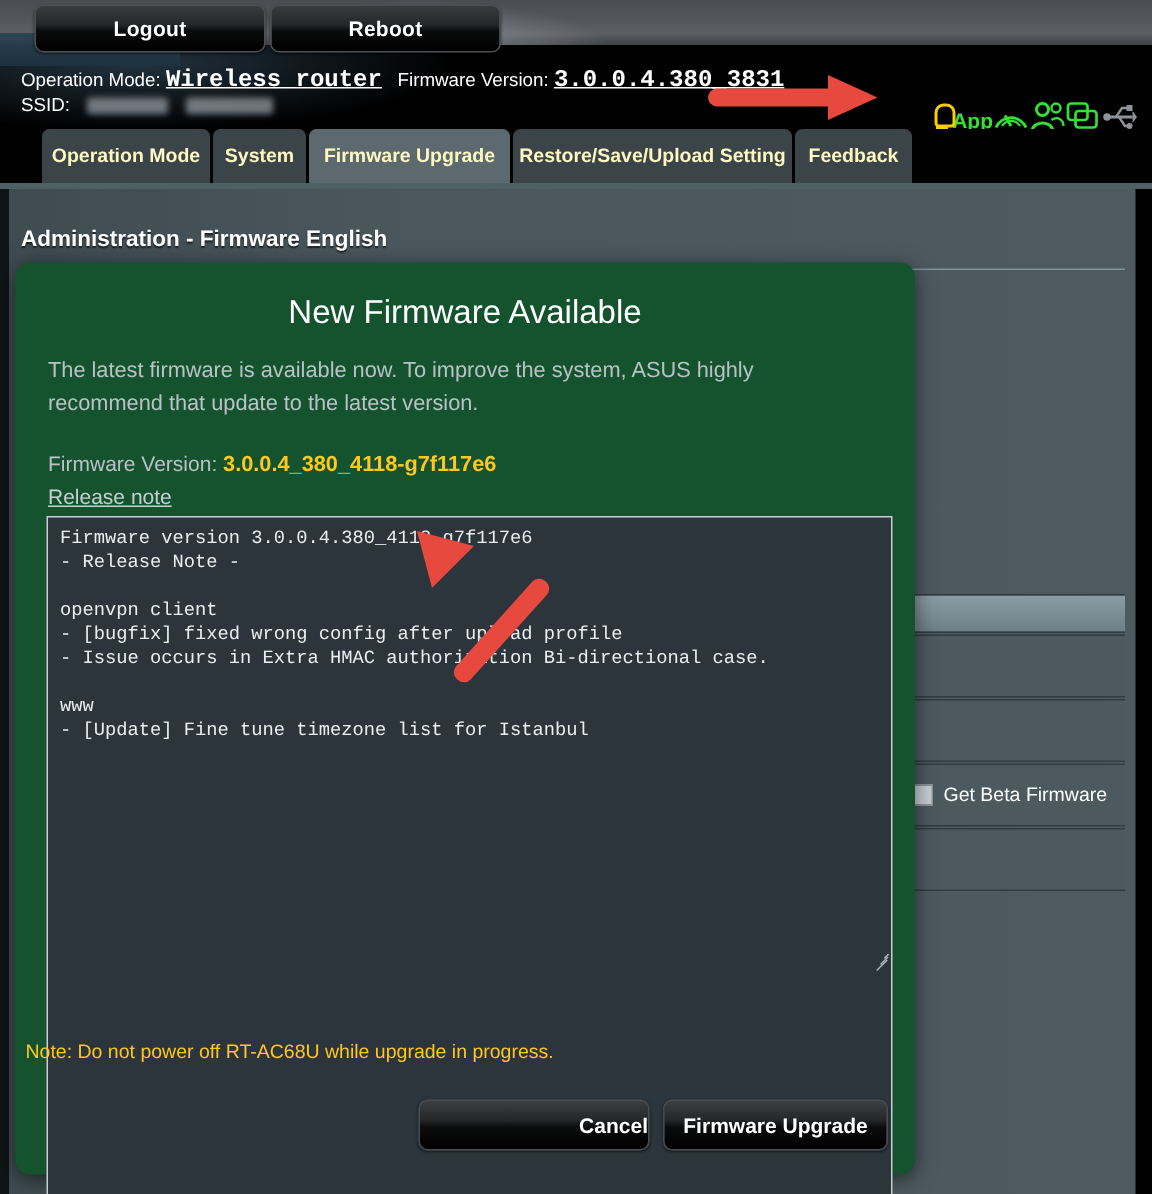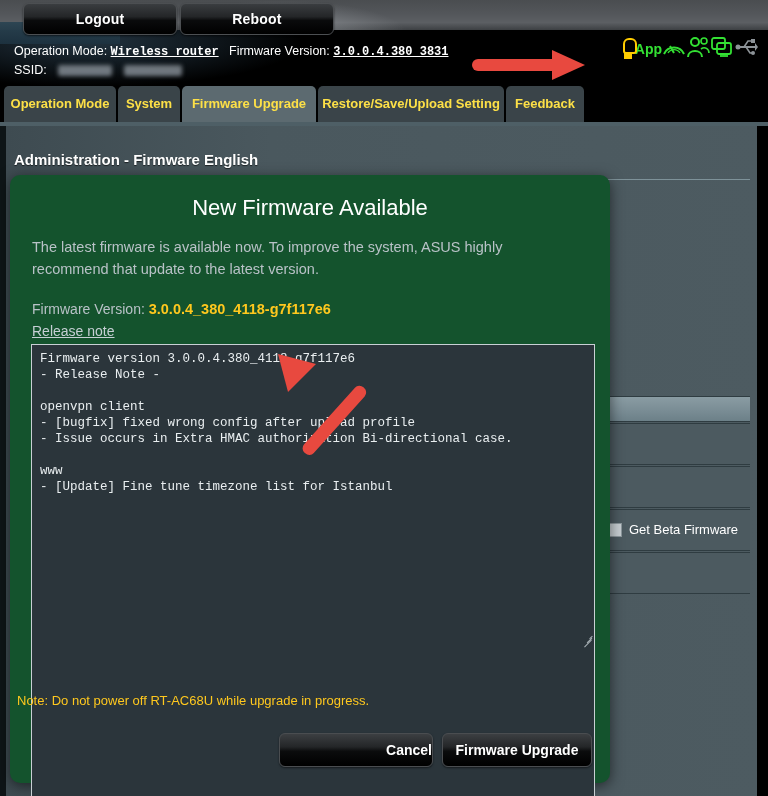--- a/index.html
+++ b/index.html
@@ -97,21 +97,21 @@
     font-size: 12.5px;
     color: #ffffff;
     white-space: nowrap;
   }
   .info-line .lbl { color: #ffffff; }
   .info-line .val {
     font-family: "Liberation Mono", monospace;
     font-weight: bold;
     color: #ffffff;
     text-decoration: underline;
-    font-size: 12px;
+    font-size: 16px;
     cursor: pointer;
   }
   .ssid-line {
     position: absolute;
     left: 14px; top: 63px;
     font-size: 12.5px;
     color: #ffffff;
     white-space: nowrap;
   }
   .blurbox {
@@ -122,21 +122,21 @@
     border-radius: 2px;
     background: linear-gradient(to bottom, rgba(190,198,205,.55), rgba(150,160,170,.75));
     filter: blur(2.2px);
   }
   .blurbox.b1 { width: 54px; }
   .blurbox.b2 { width: 58px; }
 
   
   .icon-row {
     position: absolute;
-    right: 10px; top: 36px;
+    right: 10px; top: 67px;
     display: flex;
     align-items: center;
     height: 26px;
   }
   .icon-row > * { cursor: pointer; }
   .ic-app {
     color: #33e033;
     font-size: 14px;
     font-weight: bold;
     line-height: 26px;
@@ -162,27 +162,28 @@
     position: absolute;
     left: 0; top: 86px;
     width: 768px; height: 36px;
     background: #000;
   }
   .tab {
     position: absolute;
     top: 0;
     height: 36px;
     background: #3a4449;
-    color: #fde047;
+    color: #fef9c3;
     font-size: 13px;
     font-weight: bold;
     line-height: 36px;
     text-align: center;
     border-radius: 5px 5px 0 0;
     cursor: pointer;
+    margin-left: 24px;
   }
   .tab.active { background: #5c6a70; }
   .tabs-underline {
     position: absolute;
     left: 0; top: 122px;
     width: 768px; height: 4px;
     background: #4e5f66;
   }
 
   

